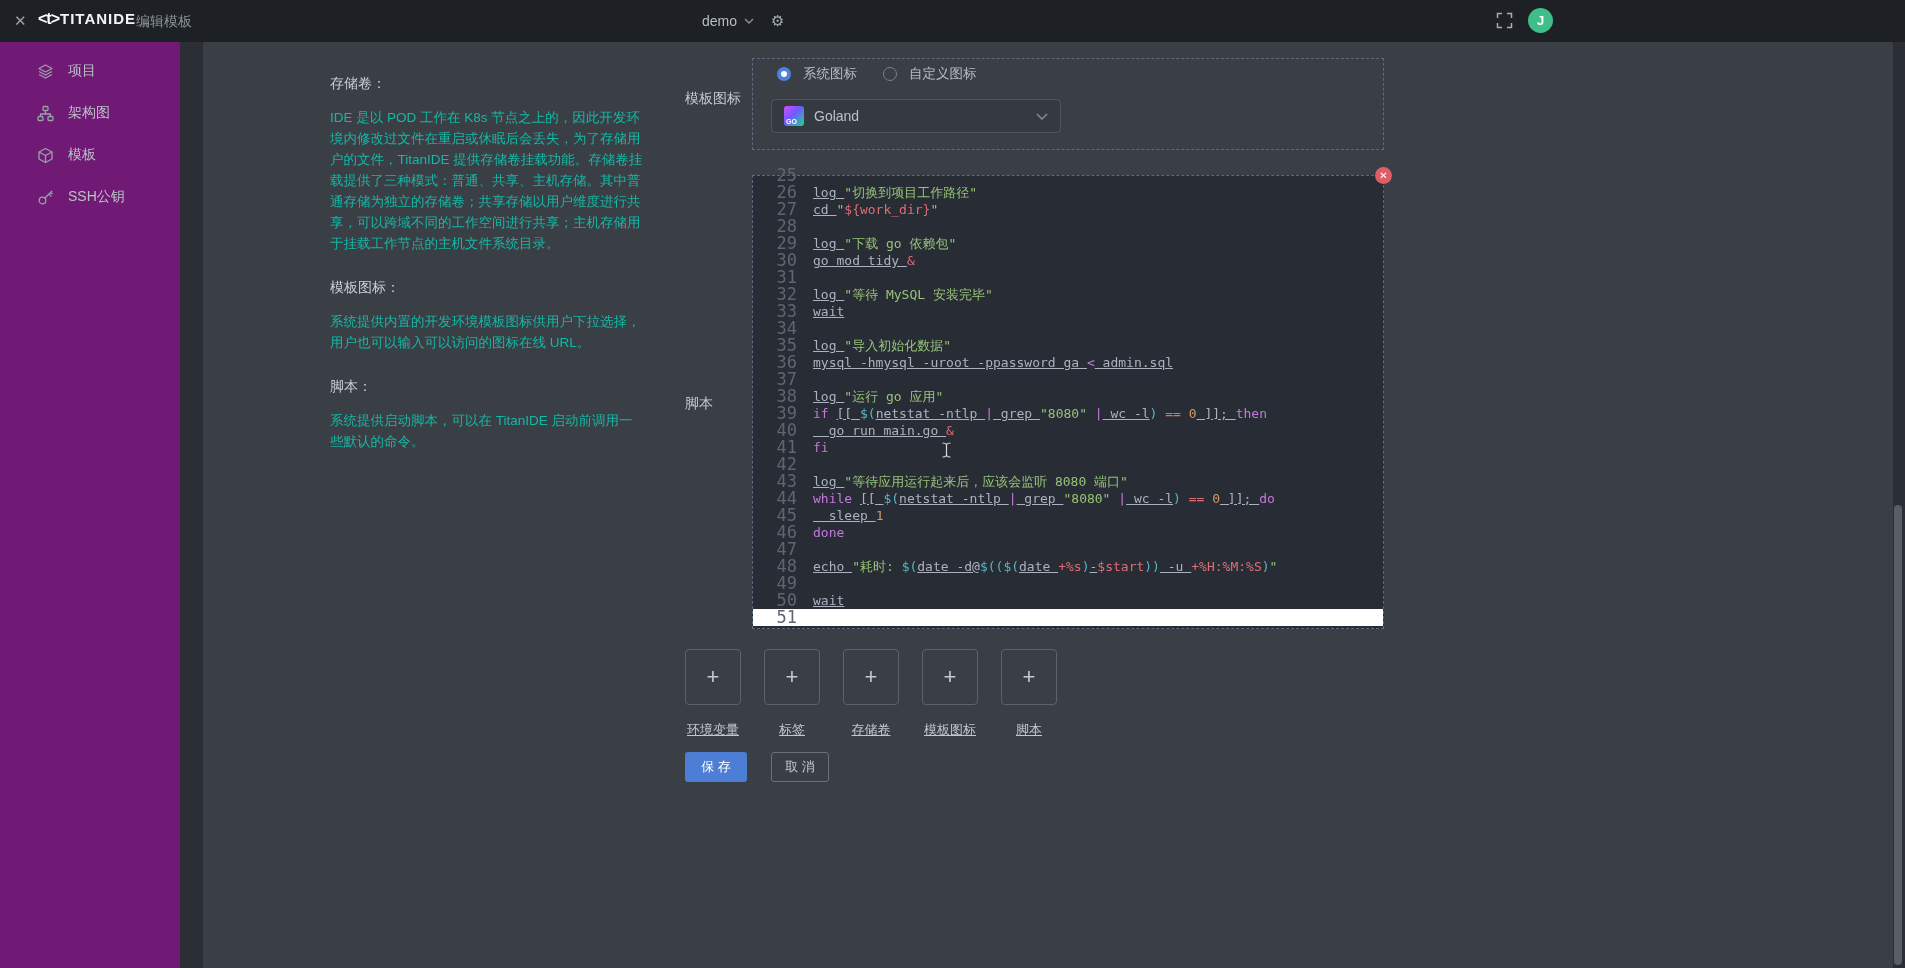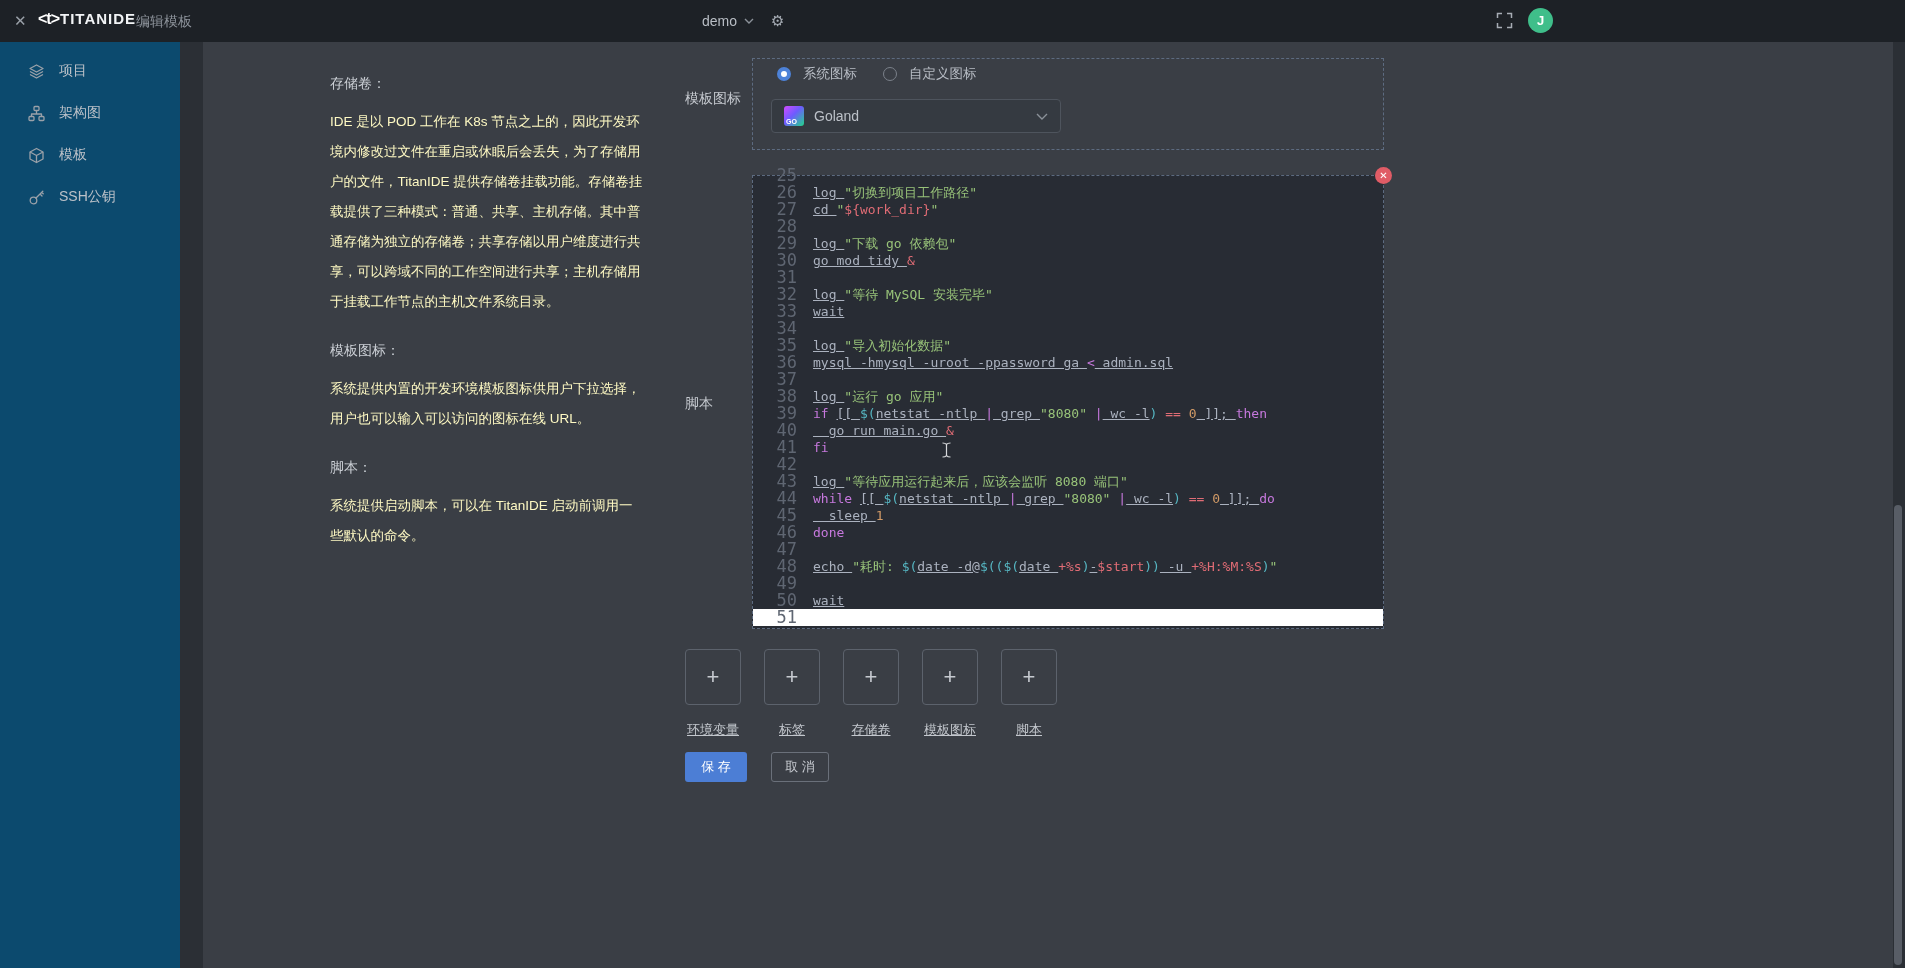--- a/index.html
+++ b/index.html
@@ -21,32 +21,32 @@
   .tb-page { position:absolute; left:136px; top:13px; color:#8d939b; font-size:14px; }
   .tb-center { position:absolute; left:702px; top:0; height:42px; display:flex; align-items:center; gap:17px; }
   .tb-demo { color:#b9bec5; font-size:14px; cursor:pointer; display:flex; align-items:center; gap:7px; }
   .gear { font-size:15px; color:#a7adb5; cursor:pointer; }
   .tb-fullscreen { position:absolute; left:1496px; top:12px; cursor:pointer; }
   .tb-avatar { position:absolute; left:1528px; top:8px; width:25px; height:25px; border-radius:50%;
     background:#3fbe8a; color:#fff; display:flex; align-items:center; justify-content:center;
     font-size:13px; font-weight:700; cursor:pointer; }
 
   
-  .sidebar { position:absolute; top:42px; left:0; width:180px; height:926px; background:#0c4a6e; padding-top:8px; }
+  .sidebar { position:absolute; top:42px; left:0; width:180px; height:926px; background:#701a75; padding-top:8px;padding-left:9px; }
   .sb-item { display:flex; align-items:center; gap:14px; height:42px; padding-left:28px;
     font-size:14px; color:#bcc1c8; cursor:pointer; }
   .sb-item svg { flex:0 0 auto; }
 
   
   .panel { position:absolute; left:203px; top:42px; width:1690px; height:926px; background:#3a3e45; }
 
   
   .docs { position:absolute; left:127px; top:33px; width:316px; }
   .doc-title { font-size:14px; color:#ccd0d6; margin-bottom:14px; }
-  .doc-body { font-size:13.5px; color:#fef9c3; line-height:30px; margin-bottom:25px; }
+  .doc-body { font-size:13.5px; color:#14b8a6; line-height:21px; margin-bottom:25px; }
 
   
   .field-label { position:absolute; font-size:14px; color:#c6cad0; }
   .lbl-icon { left:482px; top:48px; }
   .lbl-script { left:482px; top:353px; }
 
   
   .icon-box { position:absolute; left:549px; top:16px; width:632px; height:92px; border:1px dashed #5d6b80; }
   .radio-row { position:absolute; left:24px; top:6px; display:flex; gap:26px; align-items:center; }
   .radio { display:flex; align-items:center; gap:12px; font-size:13.5px; color:#b9bec6; cursor:pointer; }

